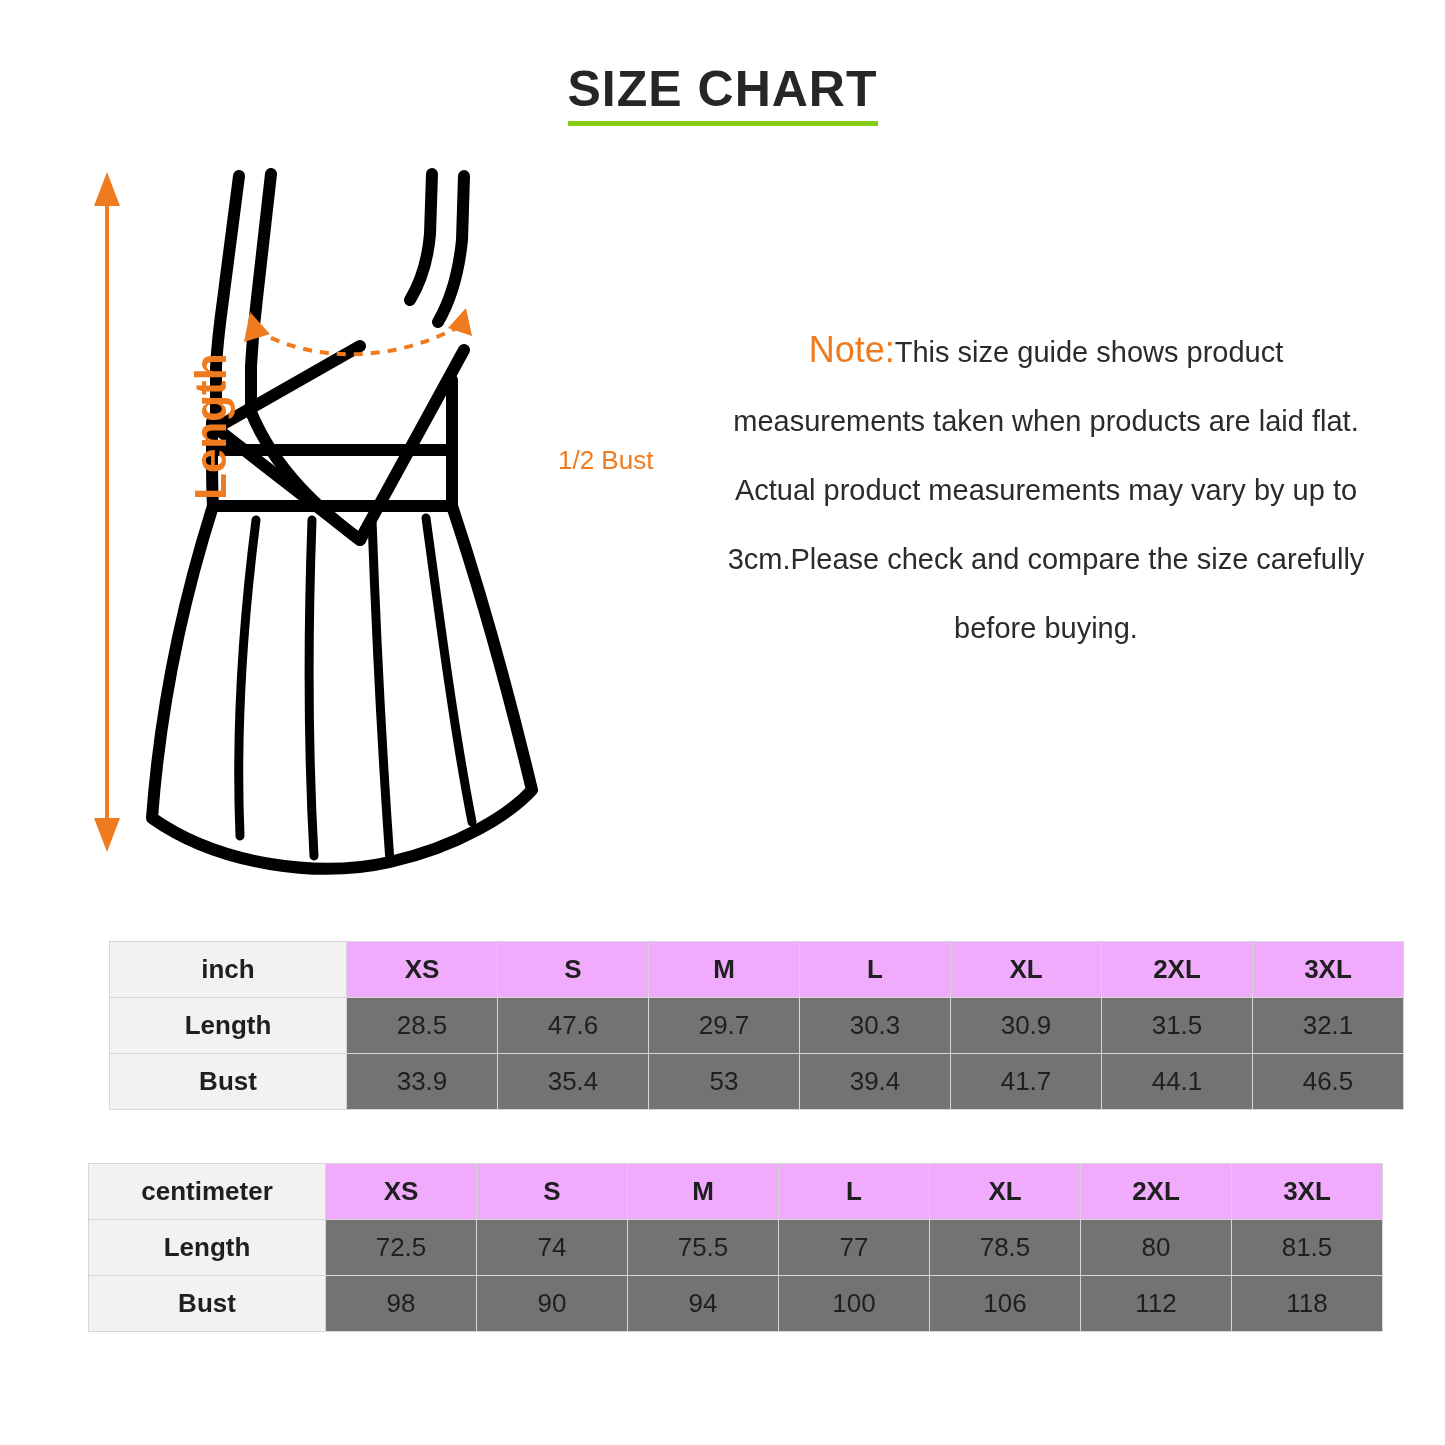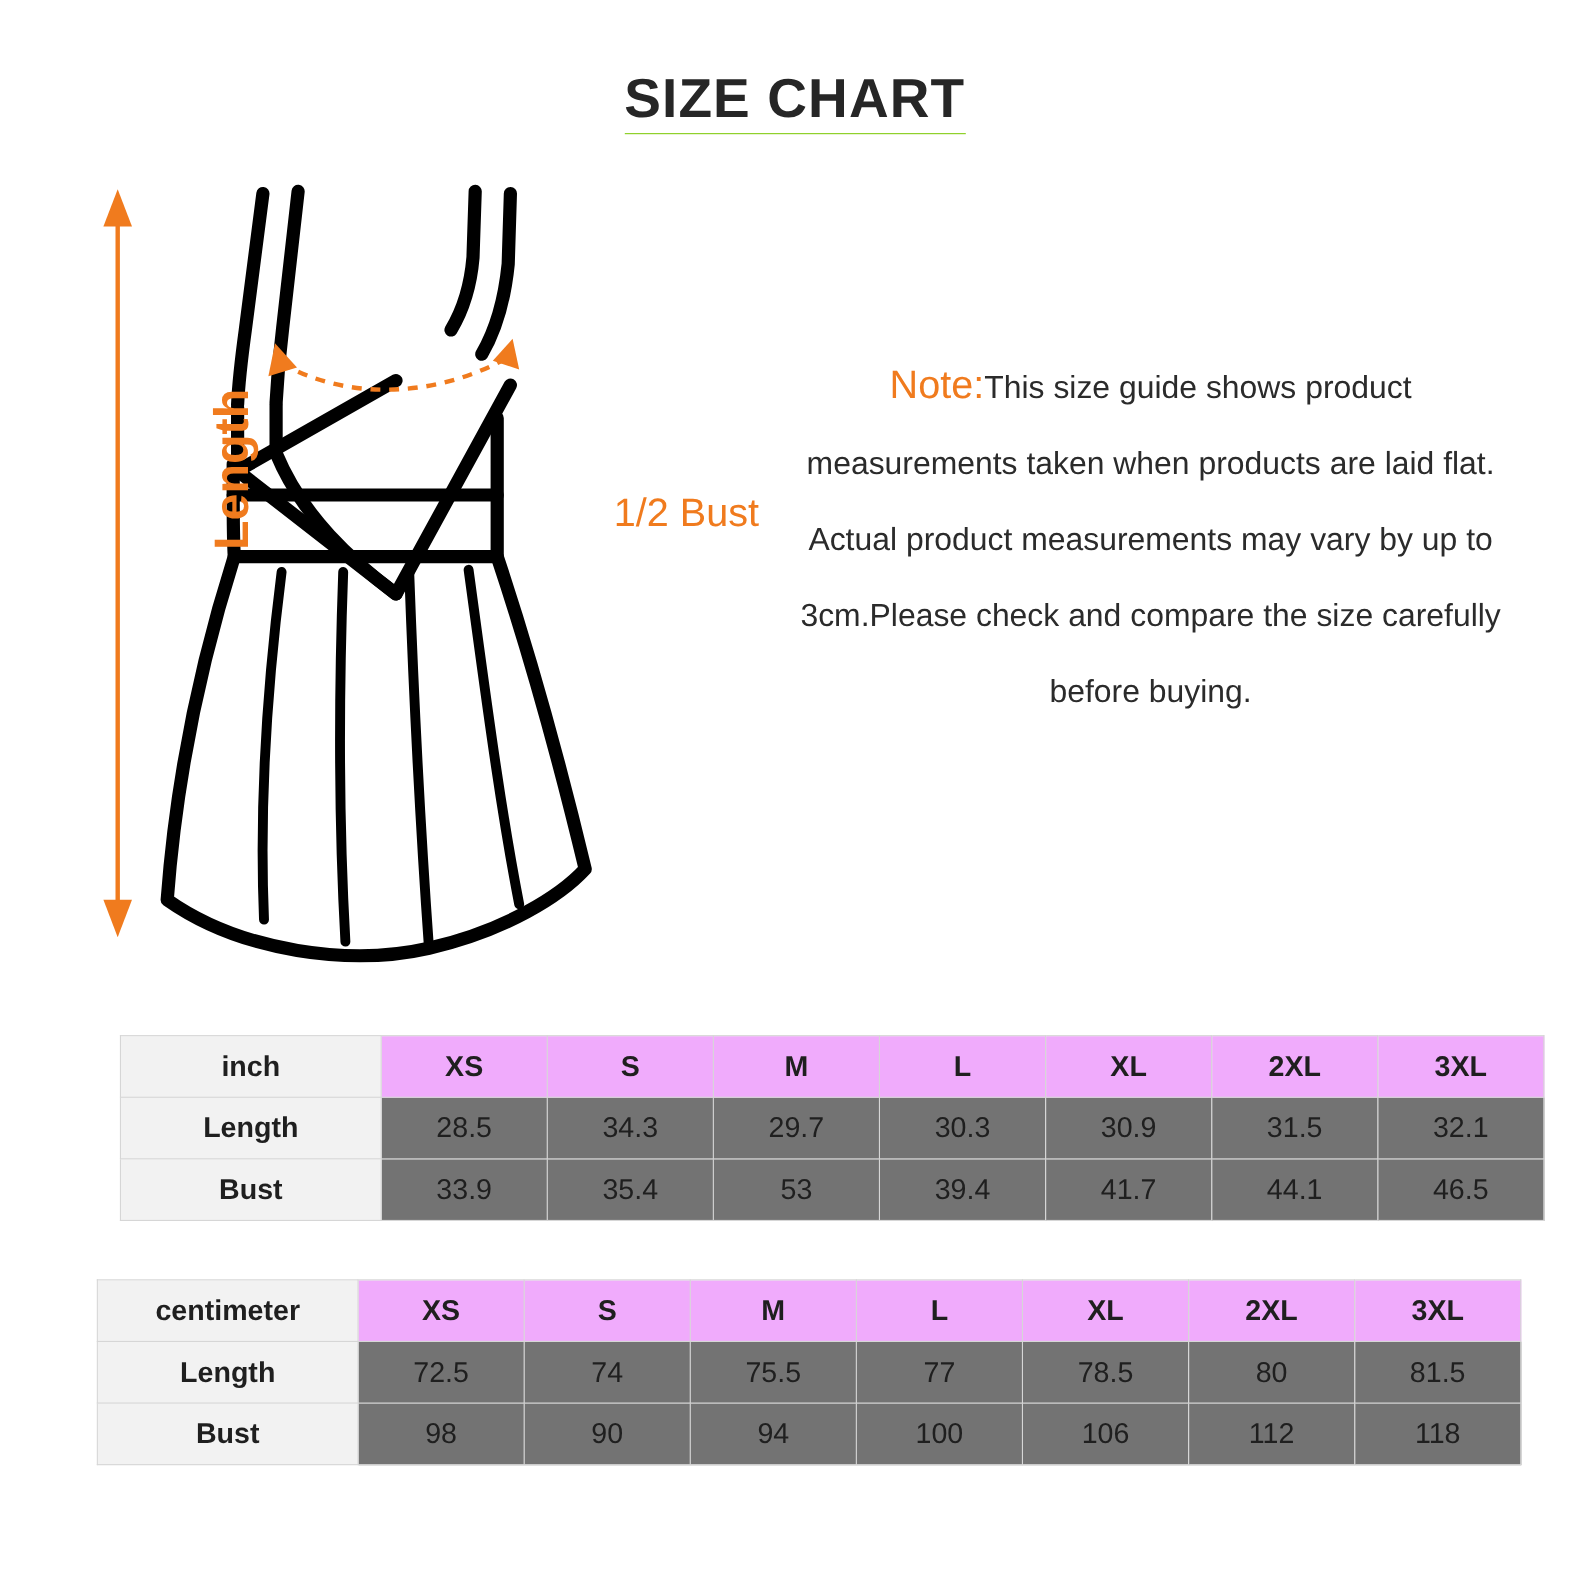--- a/index.html
+++ b/index.html
@@ -27,21 +27,21 @@
     left: 0;
     width: 100%;
     text-align: center;
   }
   .title {
     display: inline-block;
     font-size: 50px;
     font-weight: bold;
     letter-spacing: 1px;
     color: #262626;
-    border-bottom: 1px solid #84cc16;
+    border-bottom: 5px solid #84cc16;
     padding-bottom: 4px;
     line-height: 1.1;
   }
 
   
   .illus {
     position: absolute;
     top: 150px;
     left: 60px;
     width: 640px;
@@ -58,21 +58,21 @@
     font-size: 44px;
     font-weight: bold;
     color: #F07B1E;
     letter-spacing: 0px;
     white-space: nowrap;
   }
   .bust-label {
     position: absolute;
     left: 498px;
     top: 295px;
-    font-size: 36px;
+    font-size: 26px;
     color: #F07B1E;
     white-space: nowrap;
   }
 
   
   .note {
     position: absolute;
     left: 712px;
     top: 315px;
     width: 668px;
@@ -193,21 +193,21 @@
         <td>S</td>
         <td>M</td>
         <td>L</td>
         <td>XL</td>
         <td>2XL</td>
         <td>3XL</td>
       </tr>
       <tr>
         <td>Length</td>
         <td>28.5</td>
-        <td>34.3</td>
+        <td>47.6</td>
         <td>29.7</td>
         <td>30.3</td>
         <td>30.9</td>
         <td>31.5</td>
         <td>32.1</td>
       </tr>
       <tr>
         <td>Bust</td>
         <td>33.9</td>
         <td>35.4</td>

